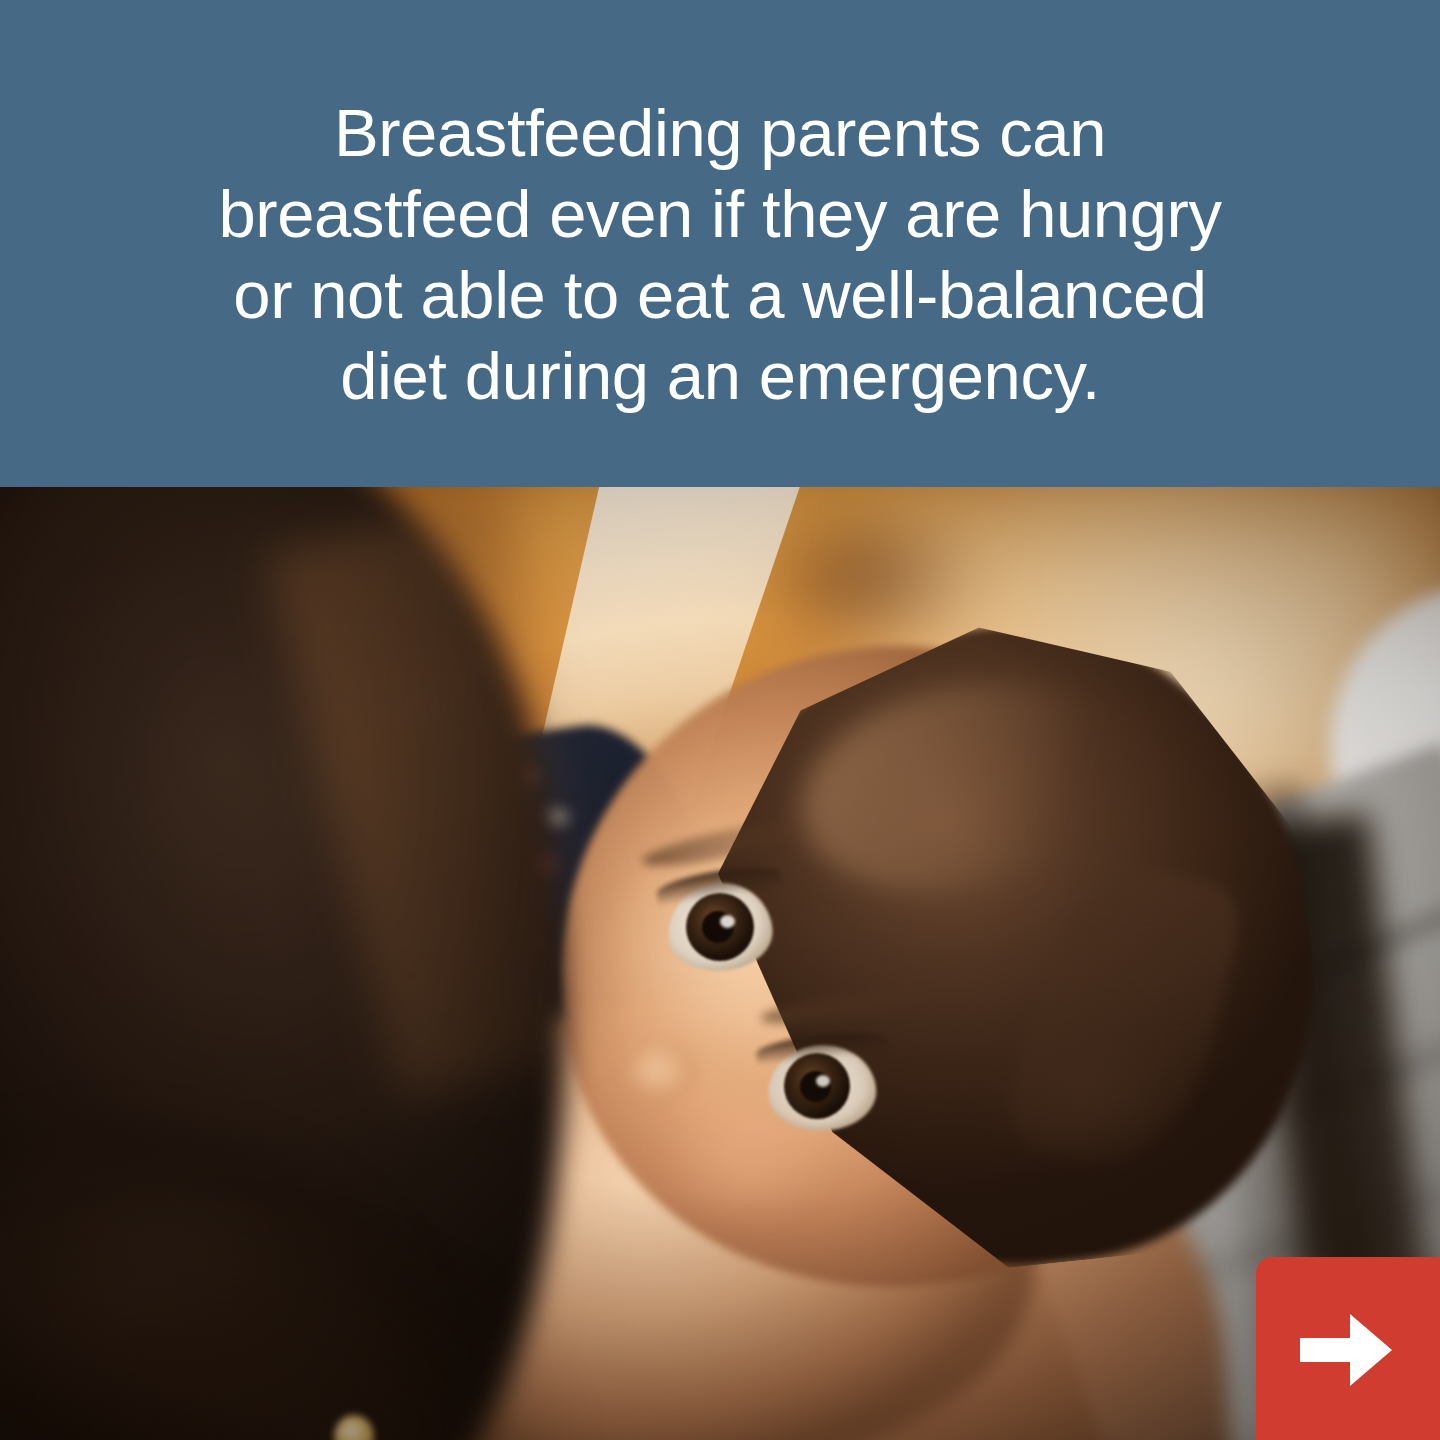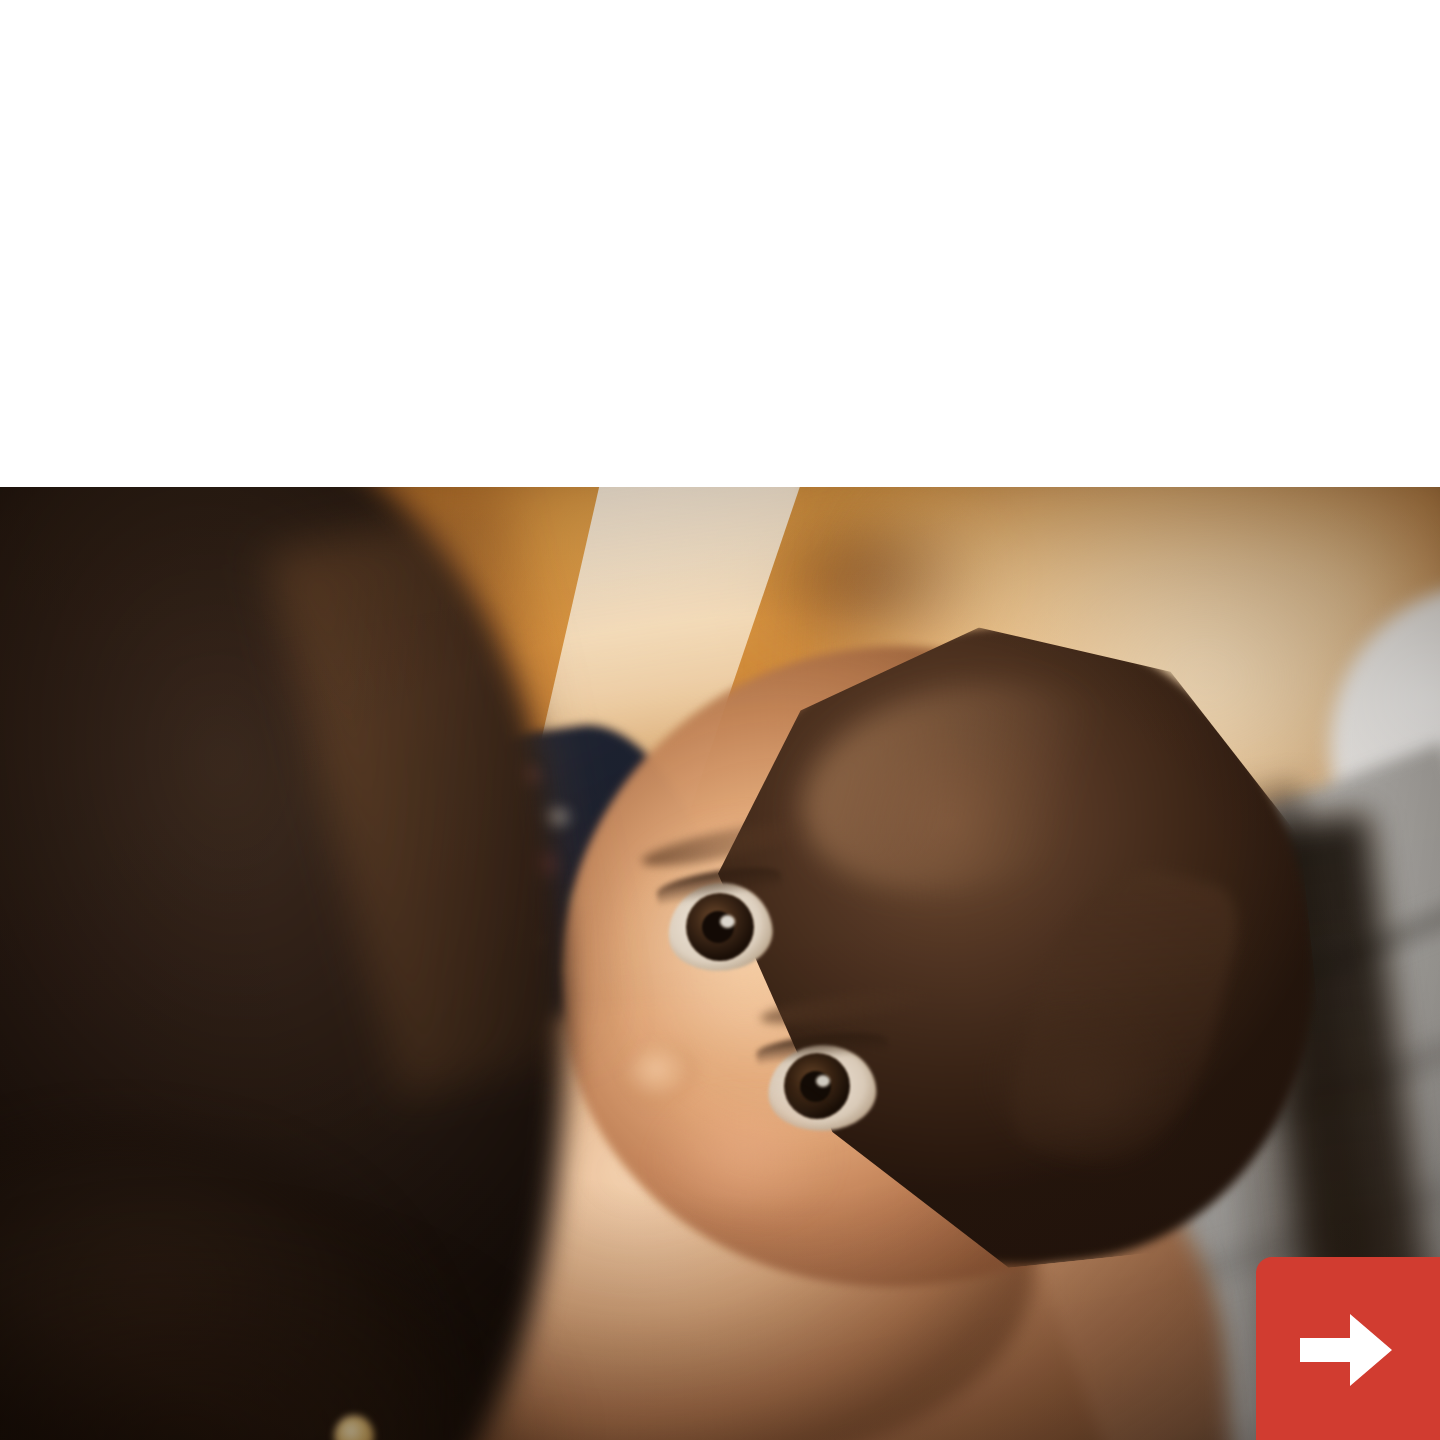--- a/index.html
+++ b/index.html
@@ -424,20 +424,23 @@
     display: block;
     margin-left: -4px;
     margin-top: 2px;
   }
 </style>
 </head>
 <body>
 
 <div class="card">
 
+  <div class="header-band">
+    <div class="headline">Breastfeeding parents can breastfeed even if they are hungry or not able to eat a well-balanced diet during an emergency.</div>
+  </div>
 
   <div class="photo">
 
     <div class="layer bg-wood"></div>
     <div class="layer bg-wood-grain-a"></div>
     <div class="layer bg-wood-grain-b"></div>
     <div class="layer bg-wood-dark-knot"></div>
     <div class="layer cream-wash"></div>
 
     <div class="layer wood-leg"></div>

